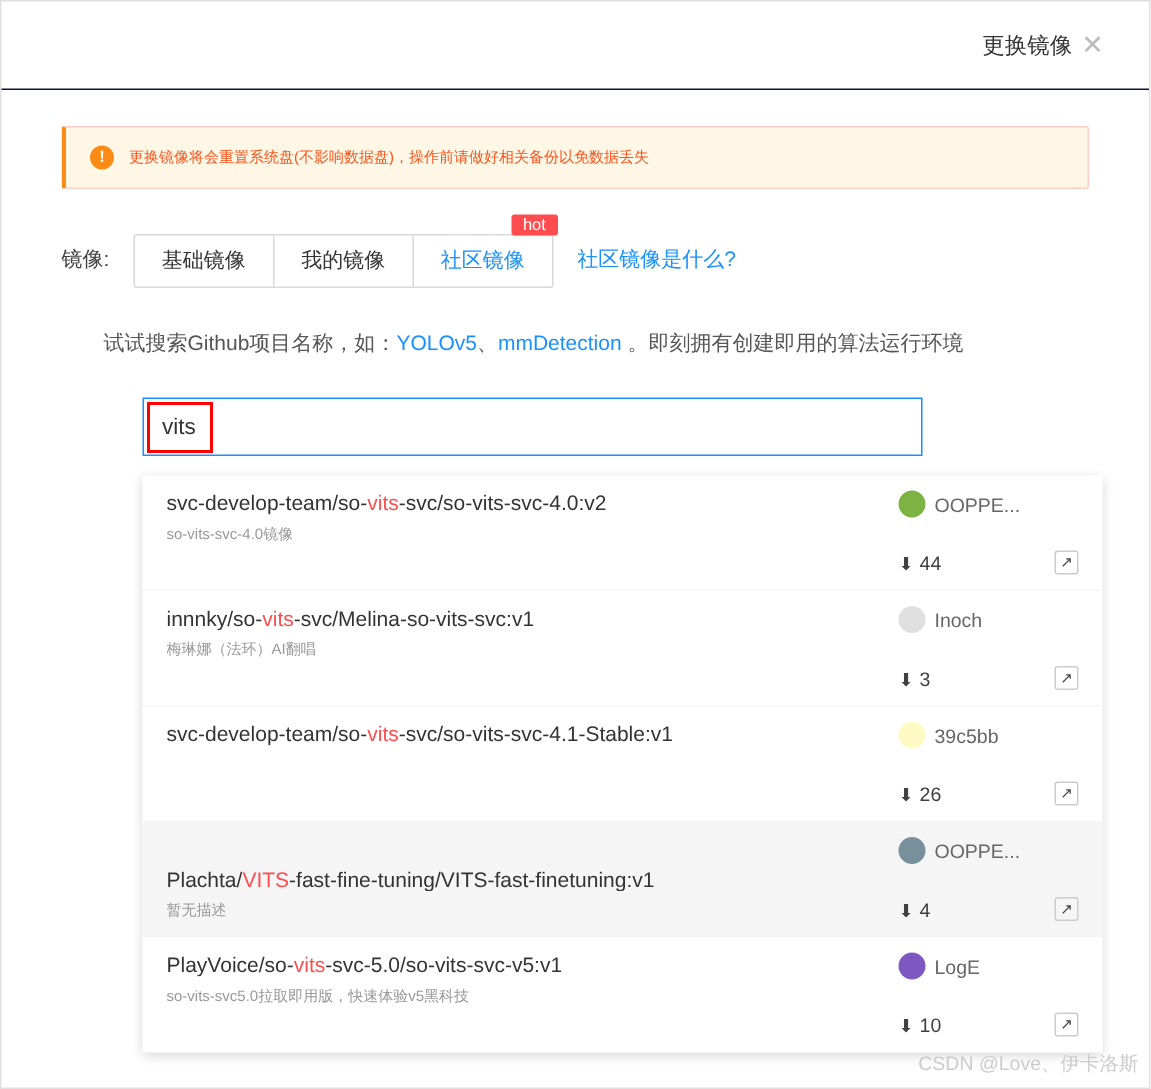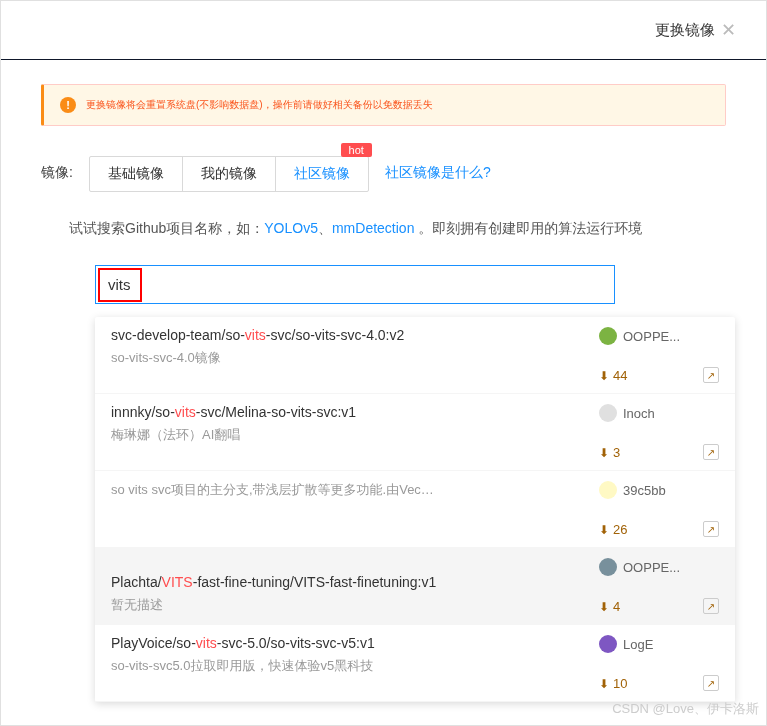--- a/index.html
+++ b/index.html
@@ -169,21 +169,21 @@
       color: #333;
       font-size: 14px;
       margin-bottom: 6px;
       white-space: nowrap;
       overflow: hidden;
       text-overflow: ellipsis;
     }
     .result-title .hl { color: #ff4d4f; }
     .result-desc {
       color: #999;
-      font-size: 13px;
+      font-size: 10px;
       white-space: nowrap;
       overflow: hidden;
       text-overflow: ellipsis;
     }
     .author-row {
       display: flex;
       align-items: center;
       gap: 6px;
       color: #666;
       font-size: 13px;
@@ -196,21 +196,21 @@
     }
     .author-name {
       white-space: nowrap;
       overflow: hidden;
       text-overflow: ellipsis;
     }
     .stats-row {
       display: flex;
       align-items: center;
       justify-content: space-between;
-      color: #a16207;
+      color: #404040;
       font-size: 13px;
     }
     .stats-left {
       display: flex;
       align-items: center;
       gap: 4px;
     }
     .dl-icon::before { content: "⬇"; font-size: 12px; }
     .ext-icon::before { content: "↗"; }
     .ext-icon {
@@ -302,21 +302,21 @@
                 <div class="stats-left">
                   <span class="dl-icon"></span>
                   <span>3</span>
                 </div>
                 <span class="ext-icon"></span>
               </div>
             </div>
           </div>
           <div class="result-item">
             <div class="result-left">
-              <div class="result-desc">so vits svc项目的主分支,带浅层扩散等更多功能.由Vec…</div>
+              <div class="result-title"><span>svc-develop-team/so-</span><span class="hl">vits</span><span>-svc/so-vits-svc-4.1-Stable:v1</span></div>
             </div>
             <div class="result-right">
               <div class="author-row">
                 <div class="avatar" style="background: rgb(255, 249, 196);"></div>
                 <div class="author-name">39c5bb</div>
               </div>
               <div class="stats-row">
                 <div class="stats-left">
                   <span class="dl-icon"></span>
                   <span>26</span>

